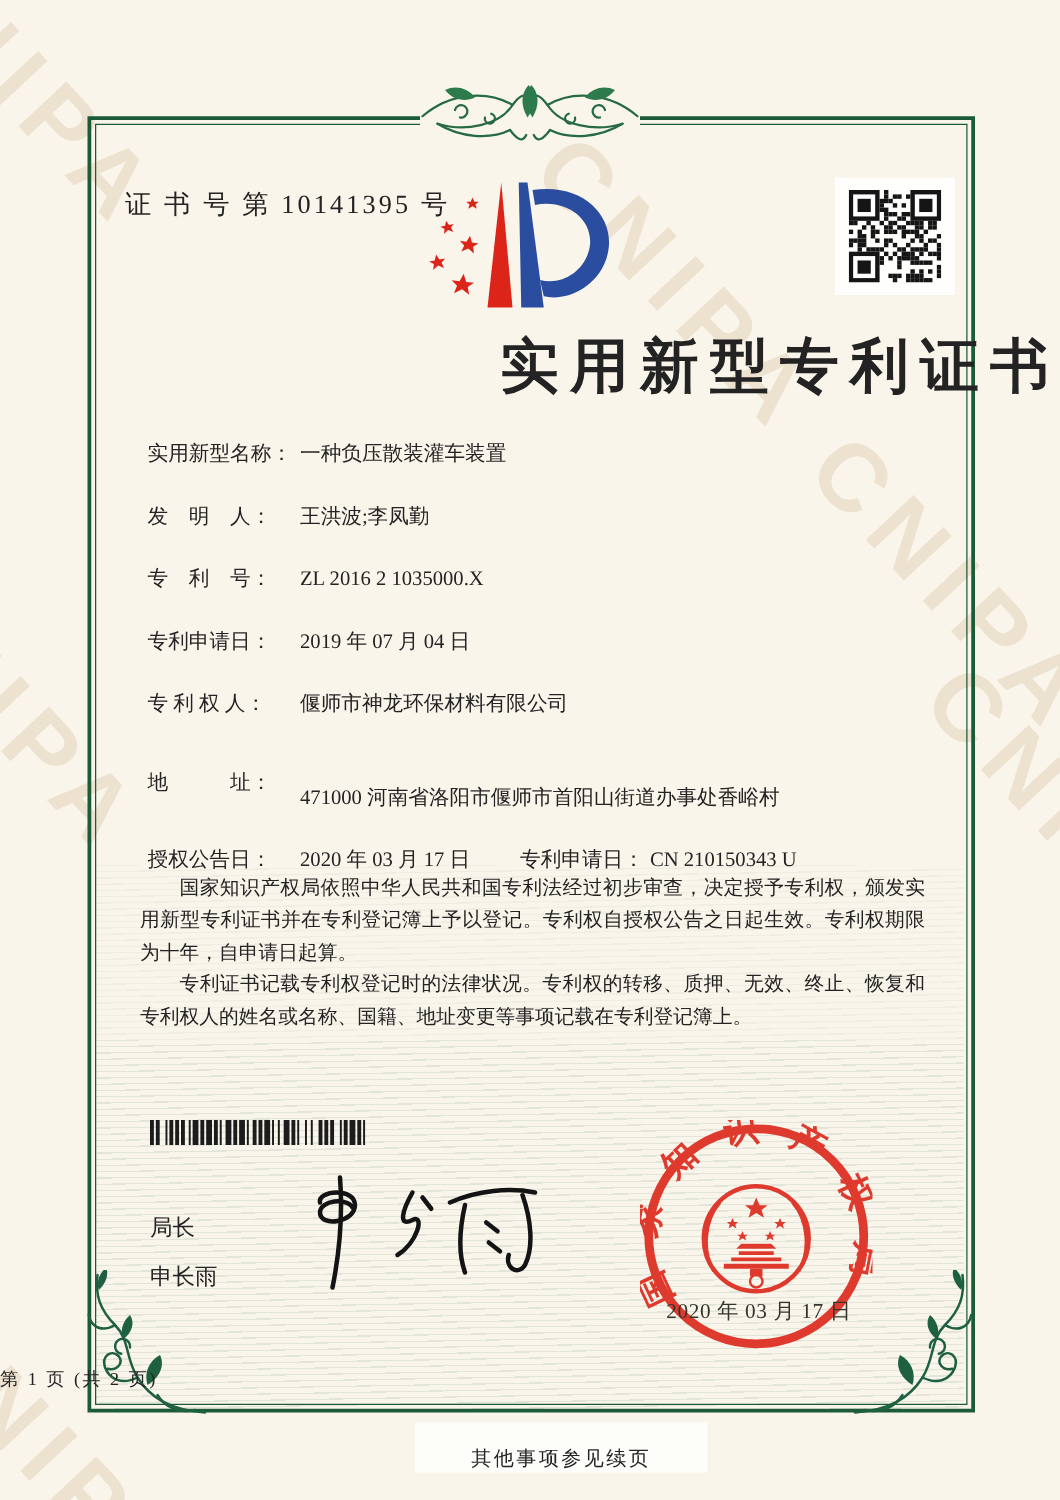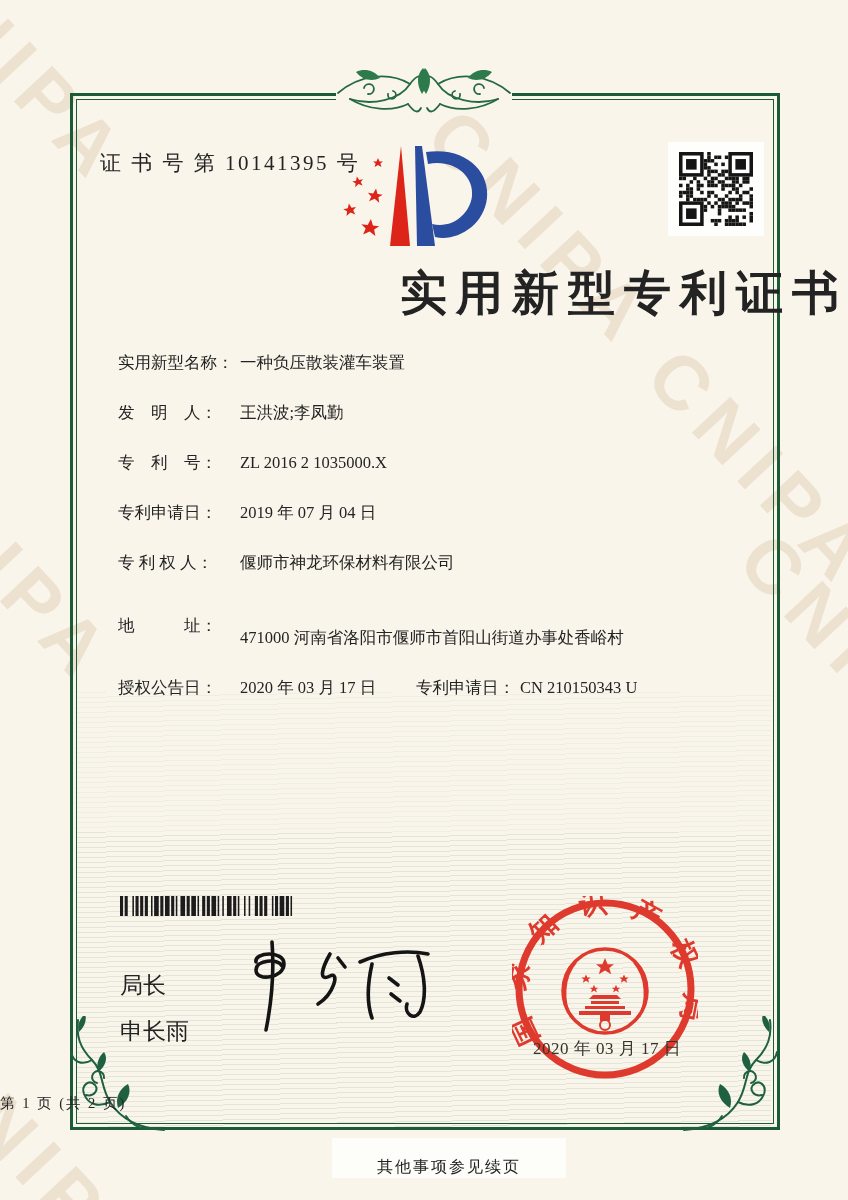--- a/index.html
+++ b/index.html
@@ -27,21 +27,21 @@
   #fields{left:118px;top:352px;width:586px;}
   .field-row{display:flex;align-items:center;margin-bottom:29px;font-size:16.5px;line-height:21px;}
   .f-label{flex:0 0 122px;white-space:nowrap;}
   .f-value{white-space:nowrap;}
   .f-value-wide{white-space:normal;margin-top:25px;}
   .f-v1{flex:0 0 176px;}
   .f-label2{flex:0 0 104px;white-space:nowrap;}
   #paragraphs{left:112px;top:698px;width:628px;}
   #paragraphs p{margin:0;text-indent:2em;font-size:15.8px;line-height:25.8px;text-align:justify;}
   #barcode{left:120px;top:896px;width:220px;height:20px;}
-  #officer{left:120px;top:970px;font-size:23px;}
+  #officer{left:120px;top:970px;font-size:18px;}
   #officer .officer-name{margin-top:15px;text-align:right;}
   #signature{left:226px;top:938px;}
   #seal{left:512px;top:896px;z-index:4;}
   #seal-date{left:533px;top:1037px;z-index:5;font-size:17px;letter-spacing:0.5px;color:#35342c;}
   #page-indicator{left:0;top:1094px;width:692px;font-size:14.5px;letter-spacing:2px;}
   #note-box{left:332px;top:1138px;width:234px;height:40px;background:#fdfdf9;z-index:3;
             display:flex;align-items:flex-end;justify-content:center;font-size:16px;letter-spacing:2px;}
 </style>
 </head>
 <body>
@@ -300,20 +300,22 @@
     </div>
     <div class="field-row">
       <span class="f-label">授权公告日：</span>
       <span class="f-value f-v1">2020 年 03 月 17 日</span>
       <span class="f-label2">专利申请日：</span>
       <span class="f-value">CN 210150343 U</span>
     </div>
   </div>
 
   <div class="abs" id="paragraphs">
+    <p>国家知识产权局依照中华人民共和国专利法经过初步审查，决定授予专利权，颁发实用新型专利证书并在专利登记簿上予以登记。专利权自授权公告之日起生效。专利权期限为十年，自申请日起算。</p>
+    <p>专利证书记载专利权登记时的法律状况。专利权的转移、质押、无效、终止、恢复和专利权人的姓名或名称、国籍、地址变更等事项记载在专利登记簿上。</p>
   </div>
 
   <svg class="abs" id="barcode" viewBox="0 0 220 20" preserveAspectRatio="none">
       <rect x="0" y="0" width="3.1" height="20" fill="#1c1c1c"></rect>
       <rect x="4.65" y="0" width="3.1" height="20" fill="#1c1c1c"></rect>
       <rect x="12.4" y="0" width="1.55" height="20" fill="#1c1c1c"></rect>
       <rect x="15.500000000000002" y="0" width="3.1" height="20" fill="#1c1c1c"></rect>
       <rect x="20.150000000000002" y="0" width="3.1" height="20" fill="#1c1c1c"></rect>
       <rect x="24.800000000000004" y="0" width="3.1" height="20" fill="#1c1c1c"></rect>
       <rect x="31.000000000000007" y="0" width="1.55" height="20" fill="#1c1c1c"></rect>

